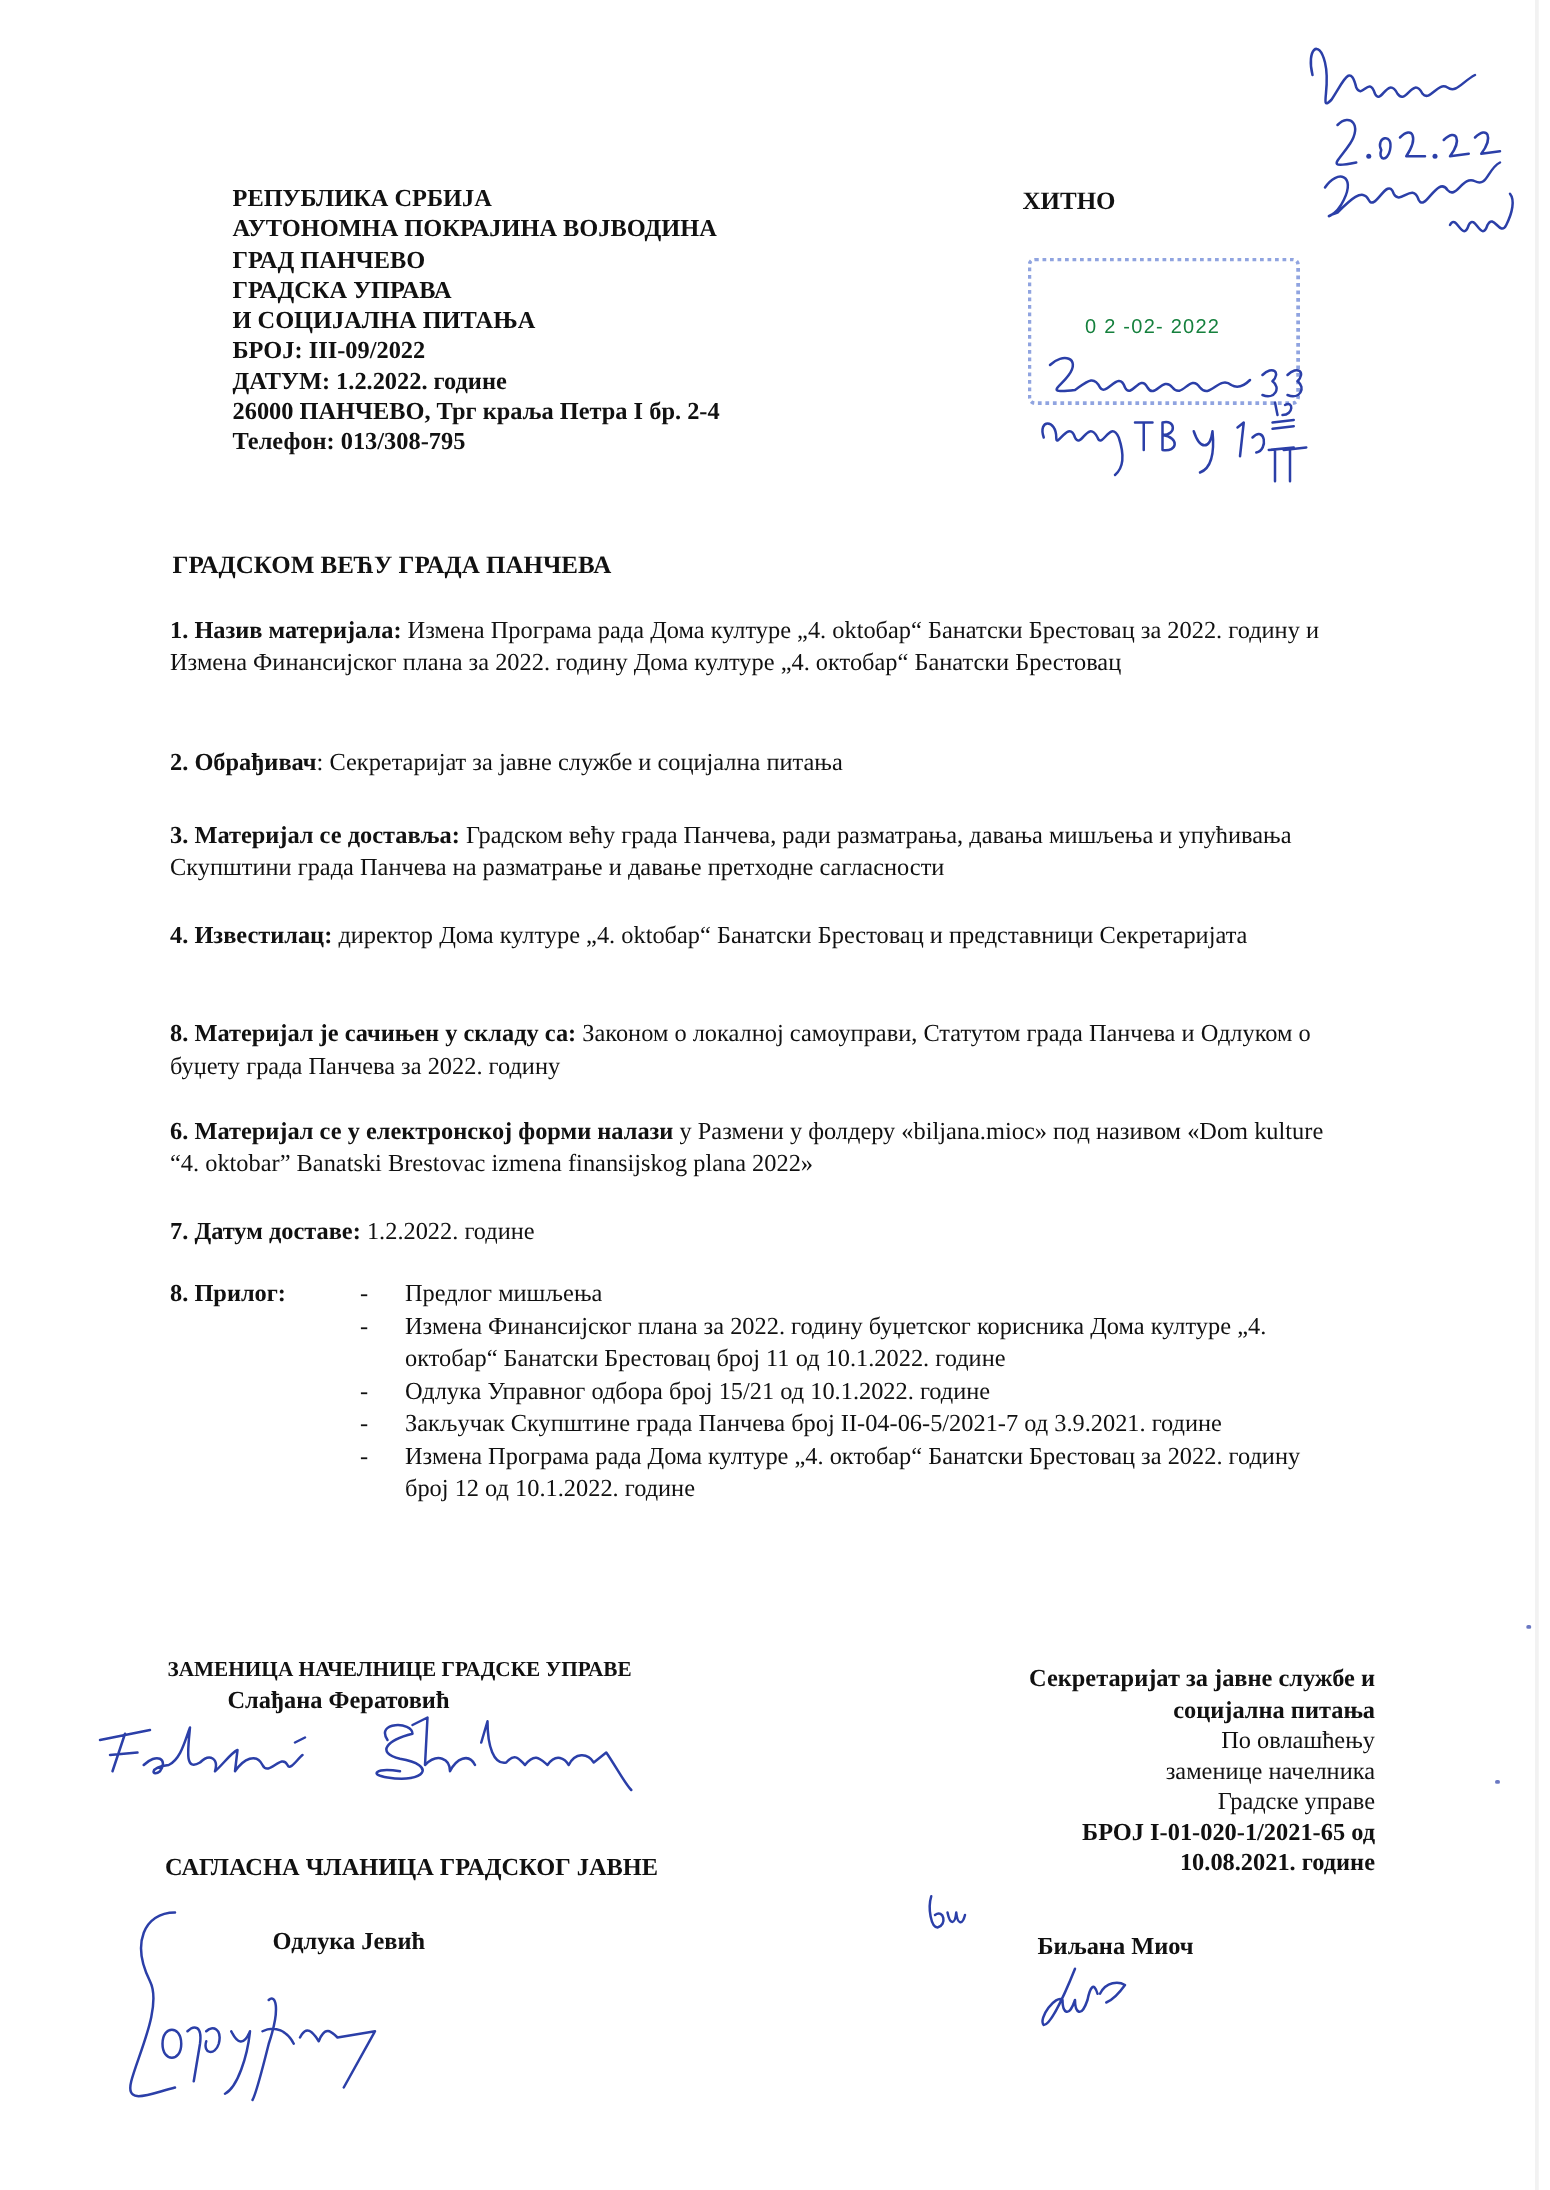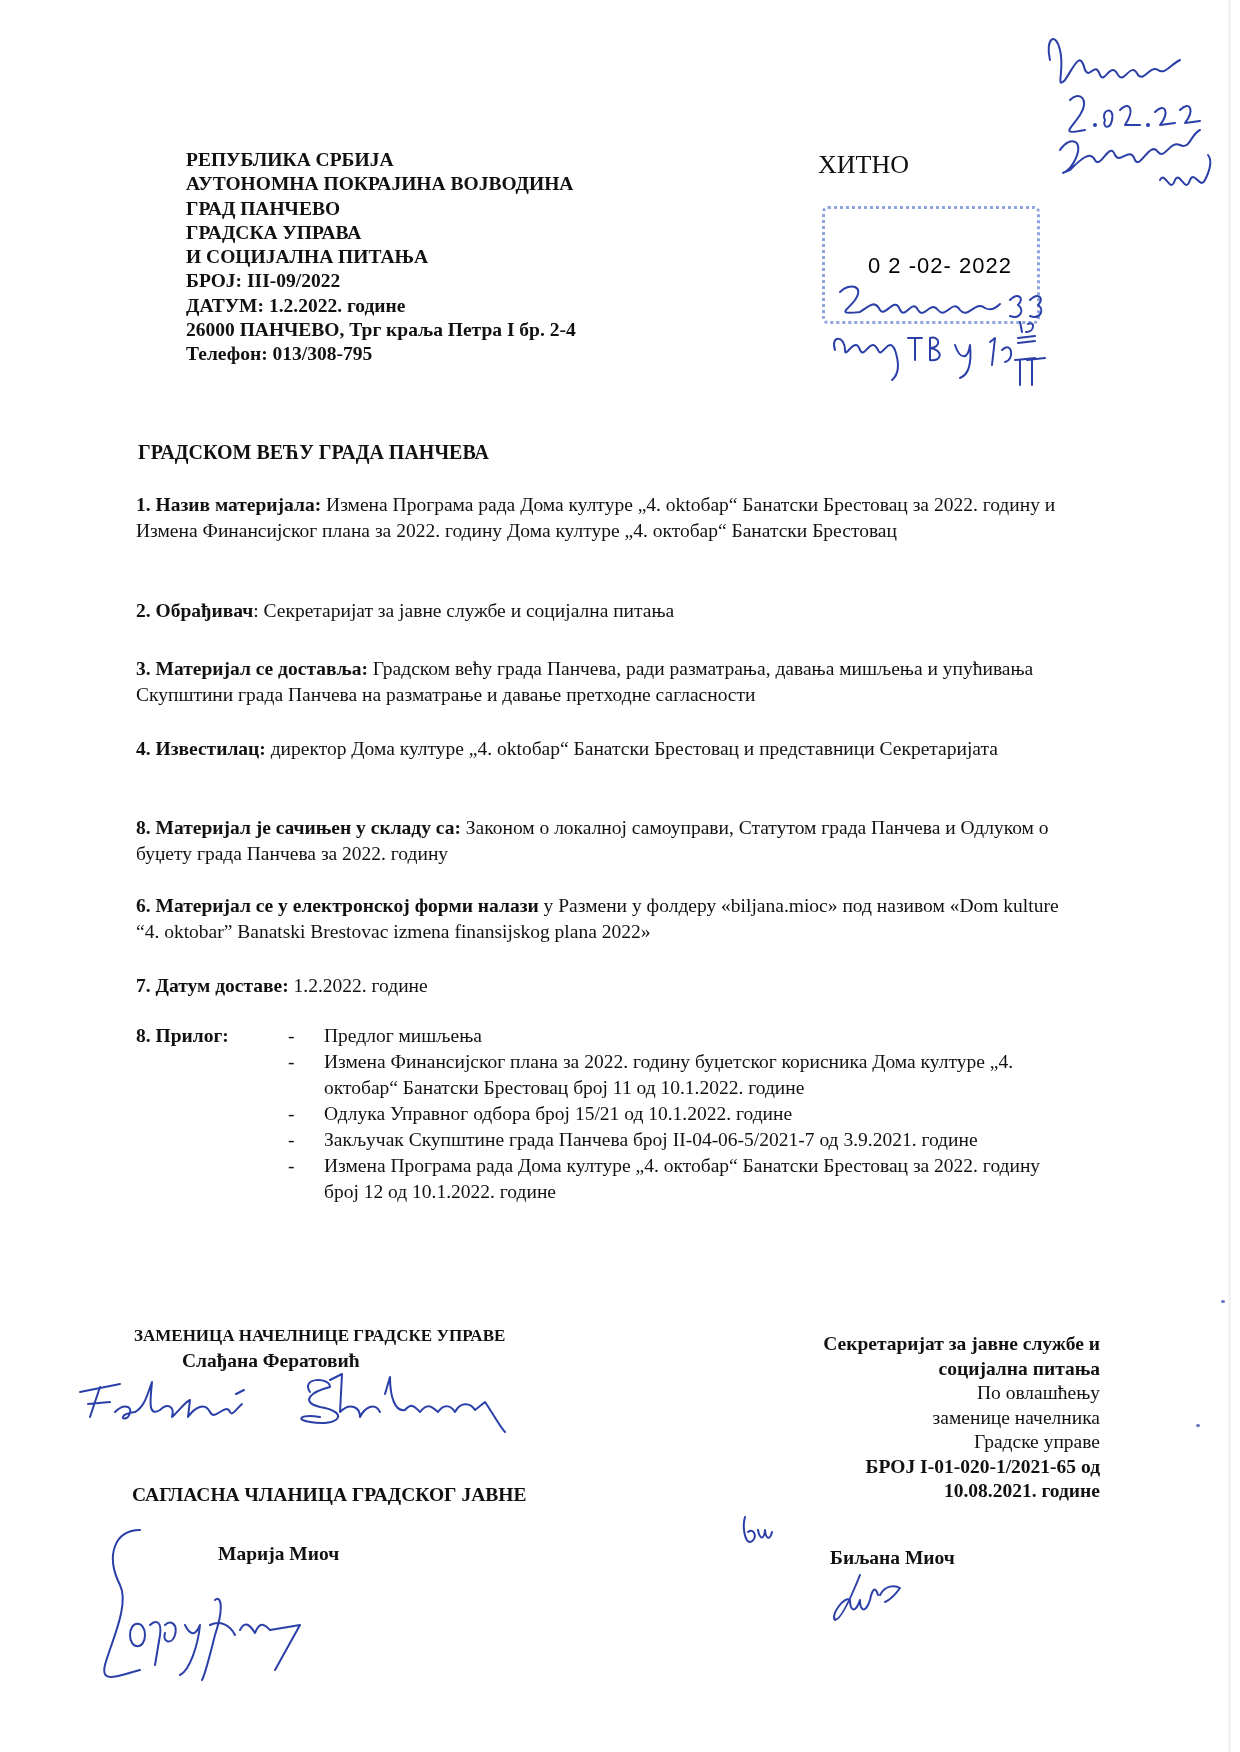--- a/index.html
+++ b/index.html
@@ -1,40 +1,40 @@
 <!DOCTYPE html>
 <html><head>
 <meta charset="utf-8">
 <style>
   html, body { margin: 0; padding: 0; background: #ffffff; }
   body { width: 1240px; height: 1752px; position: relative; overflow: hidden;
          font-family: "Liberation Serif", serif; color: #111; }
   .abs { position: absolute; }
   .hdr { left: 138px; top: 148px; font-weight: bold; font-size: 19.5px; line-height: 24.3px; }
   .hdr div { white-space: nowrap; margin-left: 48px; }
-  .urgent { left: 818px; top: 150px; font-weight: normal; font-size: 26px; }
+  .urgent { left: 818px; top: 150px; font-weight: bold; font-size: 20px; }
   .addressee { left: 138px; top: 441px; font-weight: bold; font-size: 20px; }
   .item { left: 136px; width: 930px; font-size: 19.5px; line-height: 26px; }
   .item b { font-weight: bold; }
   .attach { left: 136px; top: 1023px; font-size: 19.5px; line-height: 26px; width: 930px; }
   .attach-label { position: absolute; left: 0; top: 0; font-weight: bold; }
   .attach-list { position: absolute; left: 152px; top: 0; width: 760px; margin: 0; padding: 0; list-style: none; }
   .attach-list li { position: relative; padding-left: 36px; }
   .attach-list li .dash { position: absolute; left: 0; top: 0; }
   .sig-left-title { left: 134px; top: 1326px; font-weight: bold; font-size: 17px; }
   .sig-left-name { left: 182px; top: 1350px; font-weight: bold; font-size: 19.5px; }
   .sig2-title { left: 132px; top: 1484px; font-weight: bold; font-size: 19.5px; }
   .sig2-name { left: 218px; top: 1543px; font-weight: bold; font-size: 19.5px; }
   .sig-right { left: 700px; top: 1332px; width: 400px; text-align: right; font-size: 19.5px; line-height: 24.5px; }
   .sig-right .b { font-weight: bold; }
   .sig-right-name { left: 830px; top: 1547px; font-weight: bold; font-size: 19.5px; }
   .stamp { left: 822px; top: 206px; width: 212px; height: 112px;
            border: 3px dotted #6b86d6; border-radius: 6px; opacity: .75; }
   .stamp-date { left: 868px; top: 253px; font-family: "Liberation Sans", sans-serif;
-                font-size: 22px; color: #000000; letter-spacing: 1px; }
+                font-size: 16px; color: #15803d; letter-spacing: 1px; }
   svg.hand { position: absolute; overflow: visible; }
   svg.hand path { fill: none; stroke: #2b3fa8; stroke-width: 2; stroke-linecap: round; stroke-linejoin: round; }
   .speck { width: 4px; height: 3px; background: #2b3fa8; border-radius: 2px; opacity: .7; }
   .edge { left: 1228px; top: 0; width: 3px; height: 1752px; background: #f2f2f2; }
 </style>
 </head>
 <body>
 
 <div class="abs edge"></div>
 
@@ -103,21 +103,21 @@
 
 <div class="abs sig-left-title">ЗАМЕНИЦА НАЧЕЛНИЦЕ ГРАДСКЕ УПРАВЕ</div>
 <div class="abs sig-left-name">Слађана Фератовић</div>
 <svg class="hand" style="left:60px;top:1372px;width:470px;height:70px" viewBox="0 0 470 70">
   <path d="M20 20 L 60 12 M 40 15 L 30 45 M 28 32 L 50 30"></path>
   <path d="M55 40 C 65 30, 75 35, 68 45 C 62 50, 58 42, 75 40 C 85 35, 88 20, 92 10 C 90 30, 88 45, 100 38 C 108 30, 115 35, 112 45 C 118 40, 125 30, 130 28 L 128 45 C 135 35, 145 30, 150 40 C 155 50, 165 30, 170 40 C 172 45, 178 35, 182 32 M 176 22 L 184 18"></path>
   <path d="M250 20 C 240 5, 270 5, 270 15 C 250 20, 240 30, 260 35 C 290 40, 280 55, 250 50 C 235 48, 240 42, 260 45 M 270 8 L 282 2 L 280 40 C 290 30, 300 35, 300 45 C 305 35, 315 30, 320 40 M 325 22 L 330 5 C 330 25, 335 40, 345 38 C 352 30, 355 35, 360 40 C 368 30, 372 35, 378 40 C 385 30, 392 35, 395 40 C 400 30, 410 30, 415 38 L 425 30 C 432 40, 440 55, 445 60"></path>
 </svg>
 
 <div class="abs sig2-title">САГЛАСНА ЧЛАНИЦА ГРАДСКОГ ЈАВНЕ</div>
-<div class="abs sig2-name">Марија Миоч</div>
+<div class="abs sig2-name">Одлука Јевић</div>
 <svg class="hand" style="left:100px;top:1525px;width:280px;height:160px" viewBox="0 0 280 160">
   <path d="M40 5 C 15 5, 5 30, 20 60 C 30 80, 10 120, 5 140 C 0 160, 20 150, 40 145"></path>
   <path d="M30 110 C 30 95, 45 95, 45 110 C 45 125, 30 125, 30 110 M 50 100 C 55 95, 62 95, 60 110 L 55 140 M 65 100 C 70 95, 78 98, 75 110 C 72 120, 62 118, 65 108 M 85 100 C 90 110, 95 112, 100 100 C 98 120, 90 145, 80 150 M 115 75 C 120 70, 125 80, 115 110 C 110 130, 105 150, 102 155 M 110 100 C 120 95, 130 100, 135 110 M 140 105 C 145 95, 150 100, 155 108 C 160 95, 165 100, 170 105 L 200 100 L 175 145"></path>
 </svg>
 
 <div class="abs sig-right">
   <div class="b">Секретаријат за јавне службе и</div>
   <div class="b">социјална питања</div>
   <div>По овлашћењу</div>
   <div>заменице начелника</div>

